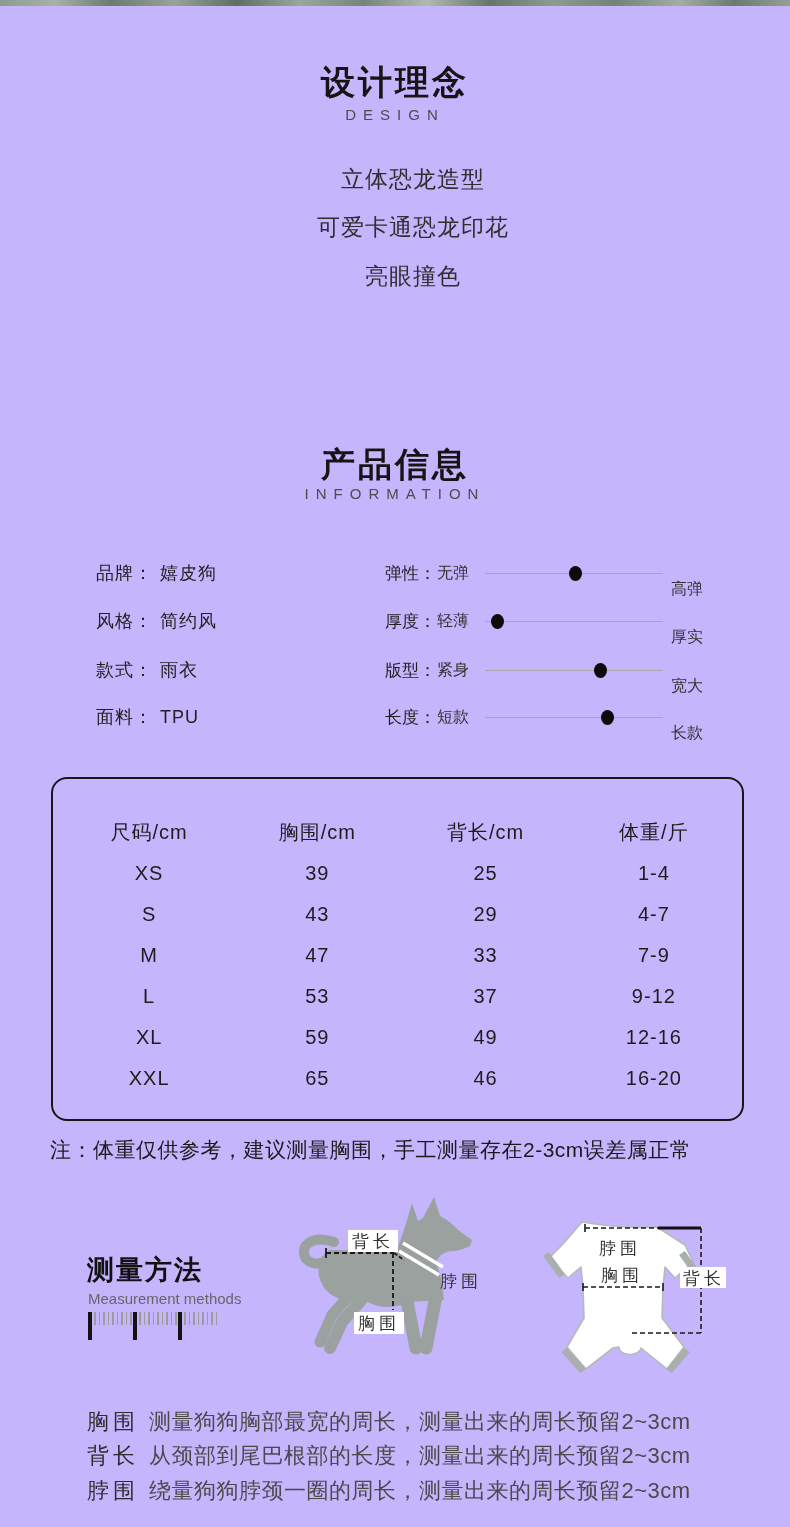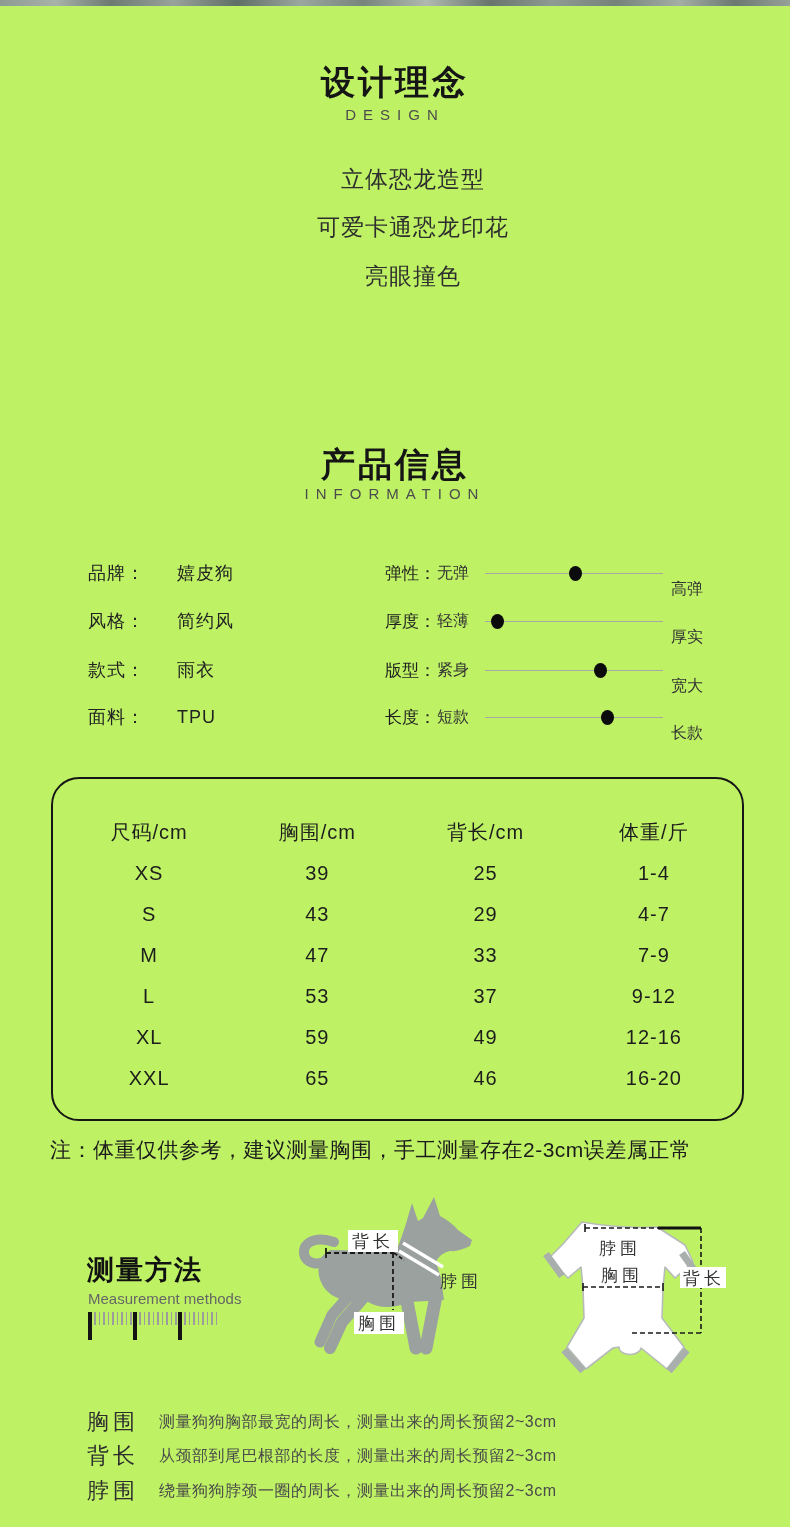--- a/index.html
+++ b/index.html
@@ -1,60 +1,60 @@
 <!DOCTYPE html>
 <html><head>
 <meta charset="utf-8">
 <style>
   html,body{margin:0;padding:0;background:#ffffff;}
   .page{
-    position:relative;width:790px;height:1527px;margin:0 auto;background:#bef264;overflow:hidden;
+    position:relative;width:790px;height:1527px;margin:0 auto;background:#c4b5fd;overflow:hidden;
     font-family:"Liberation Sans","DejaVu Sans",sans-serif;color:#1c1c1c;
   }
   .abs{position:absolute;}
   
   .photo-strip{
     left:0;top:0;width:790px;height:6px;
     background:
       linear-gradient(90deg,#8d9a92 0%,#a7b2a9 7%,#6c7a72 14%,#97a29a 22%,#5f6e66 30%,
         #9aa79e 38%,#76847c 46%,#b0b9b0 54%,#67756d 62%,#8e9b93 70%,#74827a 78%,
         #a3aea5 86%,#6b7971 93%,#95a098 100%);
   }
   
   .sec-title{left:0;width:790px;text-align:center;font-size:34px;font-weight:700;letter-spacing:3px;color:#151515;}
   .sec-sub{left:0;width:790px;text-align:center;font-size:15px;font-weight:400;letter-spacing:7px;color:#4c4c4c;}
   .feature{left:0;width:790px;text-align:center;font-size:23px;letter-spacing:1px;color:#2e2e2e;padding-left:18px;}
   
-  .attr-row{left:88px;height:26px;display:flex;align-items:center;font-size:18px;color:#222;gap:32px;}
+  .attr-row{left:96px;height:26px;display:flex;align-items:center;font-size:18px;color:#222;}
   .attr-label{letter-spacing:1px;}
-  .attr-value{margin-left:0;letter-spacing:1px;}
+  .attr-value{margin-left:7px;letter-spacing:1px;}
   
   .slider-row{left:385px;width:330px;height:26px;display:flex;align-items:center;}
   .s-label{width:52px;font-size:17px;color:#1f1f1f;flex:none;}
   .s-word{width:40px;font-size:16px;color:#333;flex:none;}
   .s-word.right{width:auto;margin-left:8px;margin-top:32px;}
   .track{position:relative;width:178px;height:1px;background:#a8a8a8;flex:none;margin-left:8px;}
   .dot{position:absolute;top:-7px;width:13px;height:15px;background:#0b0b0b;border-radius:50%;}
   
-  .size-table{left:51px;top:777px;width:693px;height:344px;border:2px solid #161616;border-radius:28px;box-sizing:border-box;}
+  .size-table{left:51px;top:777px;width:693px;height:344px;border:2px solid #161616;border-radius:16px;box-sizing:border-box;}
   .t-row{position:absolute;left:0;width:100%;height:30px;display:grid;grid-template-columns:1fr 1fr 1fr 1fr;align-items:center;padding:0 4px 0 12px;box-sizing:border-box;}
   .t-row span{text-align:center;font-size:20px;color:#1d1d1d;letter-spacing:1px;}
   .t-row.head span{font-weight:500;}
   .note{left:50px;top:1136px;width:720px;font-size:21px;color:#1b1b1b;letter-spacing:0.5px;}
   
   .m-title{left:87px;top:1252px;font-size:27px;font-weight:700;letter-spacing:2px;color:#111;}
   .m-sub{left:88px;top:1290px;font-size:15px;color:#666;}
   .ruler{left:88px;top:1312px;width:133px;height:28px;}
   .ruler .ticks{position:absolute;left:2px;top:0;width:130px;height:13px;
     background:repeating-linear-gradient(90deg,#9c9c9c 0px,#9c9c9c 1.5px,transparent 1.5px,transparent 4.5px);}
   .ruler .bar{position:absolute;top:0;width:4px;height:28px;background:#131313;}
   
   .def-row{left:87px;height:28px;display:flex;align-items:center;}
   .def-term{width:62px;font-size:22px;font-weight:500;color:#2d2d2d;letter-spacing:4px;flex:none;}
-  .def-desc{margin-left:10px;font-size:16px;color:#4a4a4a;letter-spacing:0.5px;}
+  .def-desc{font-size:22px;color:#4a4a4a;letter-spacing:0.5px;}
   svg text{font-family:"Liberation Sans","DejaVu Sans",sans-serif;}
 </style>
 </head>
 <body>
 
 <div class="page">
 
   <div class="abs photo-strip"></div>
 
   <div class="abs sec-title" style="top:60px">设计理念</div>

